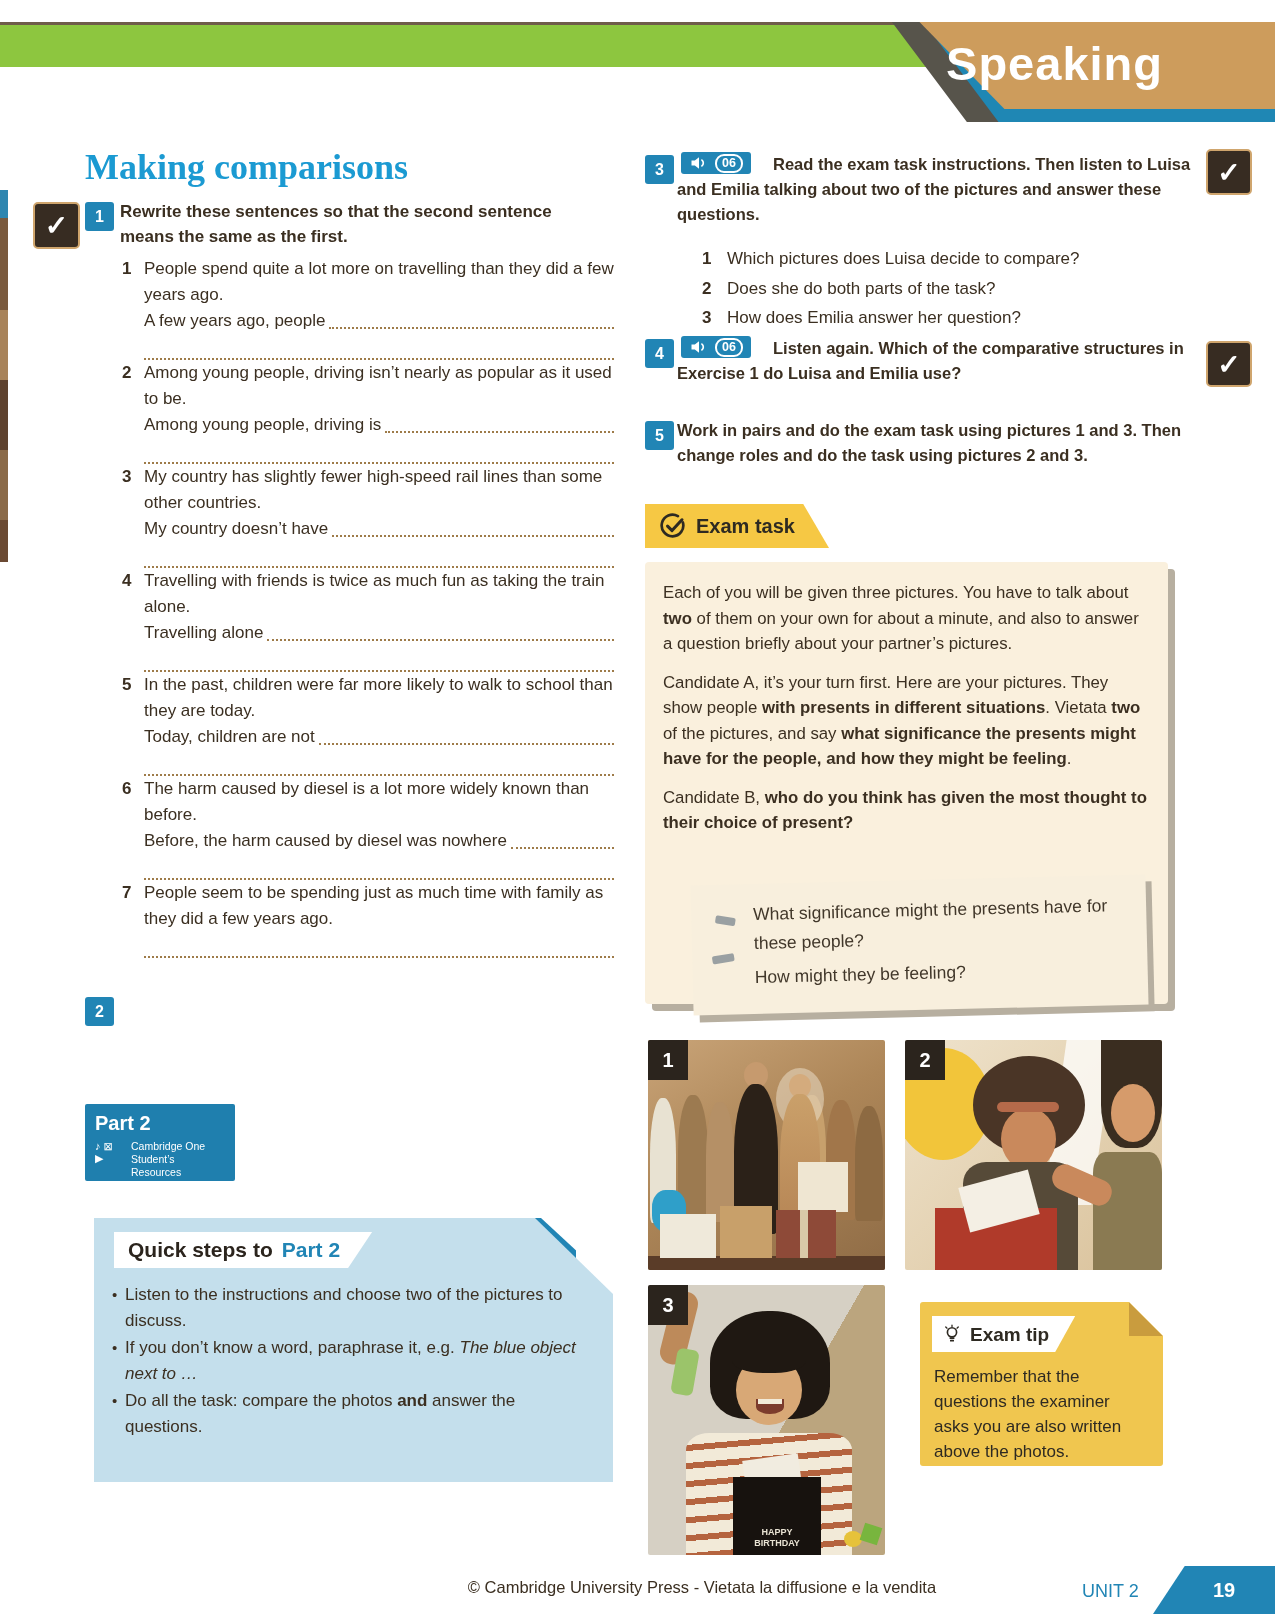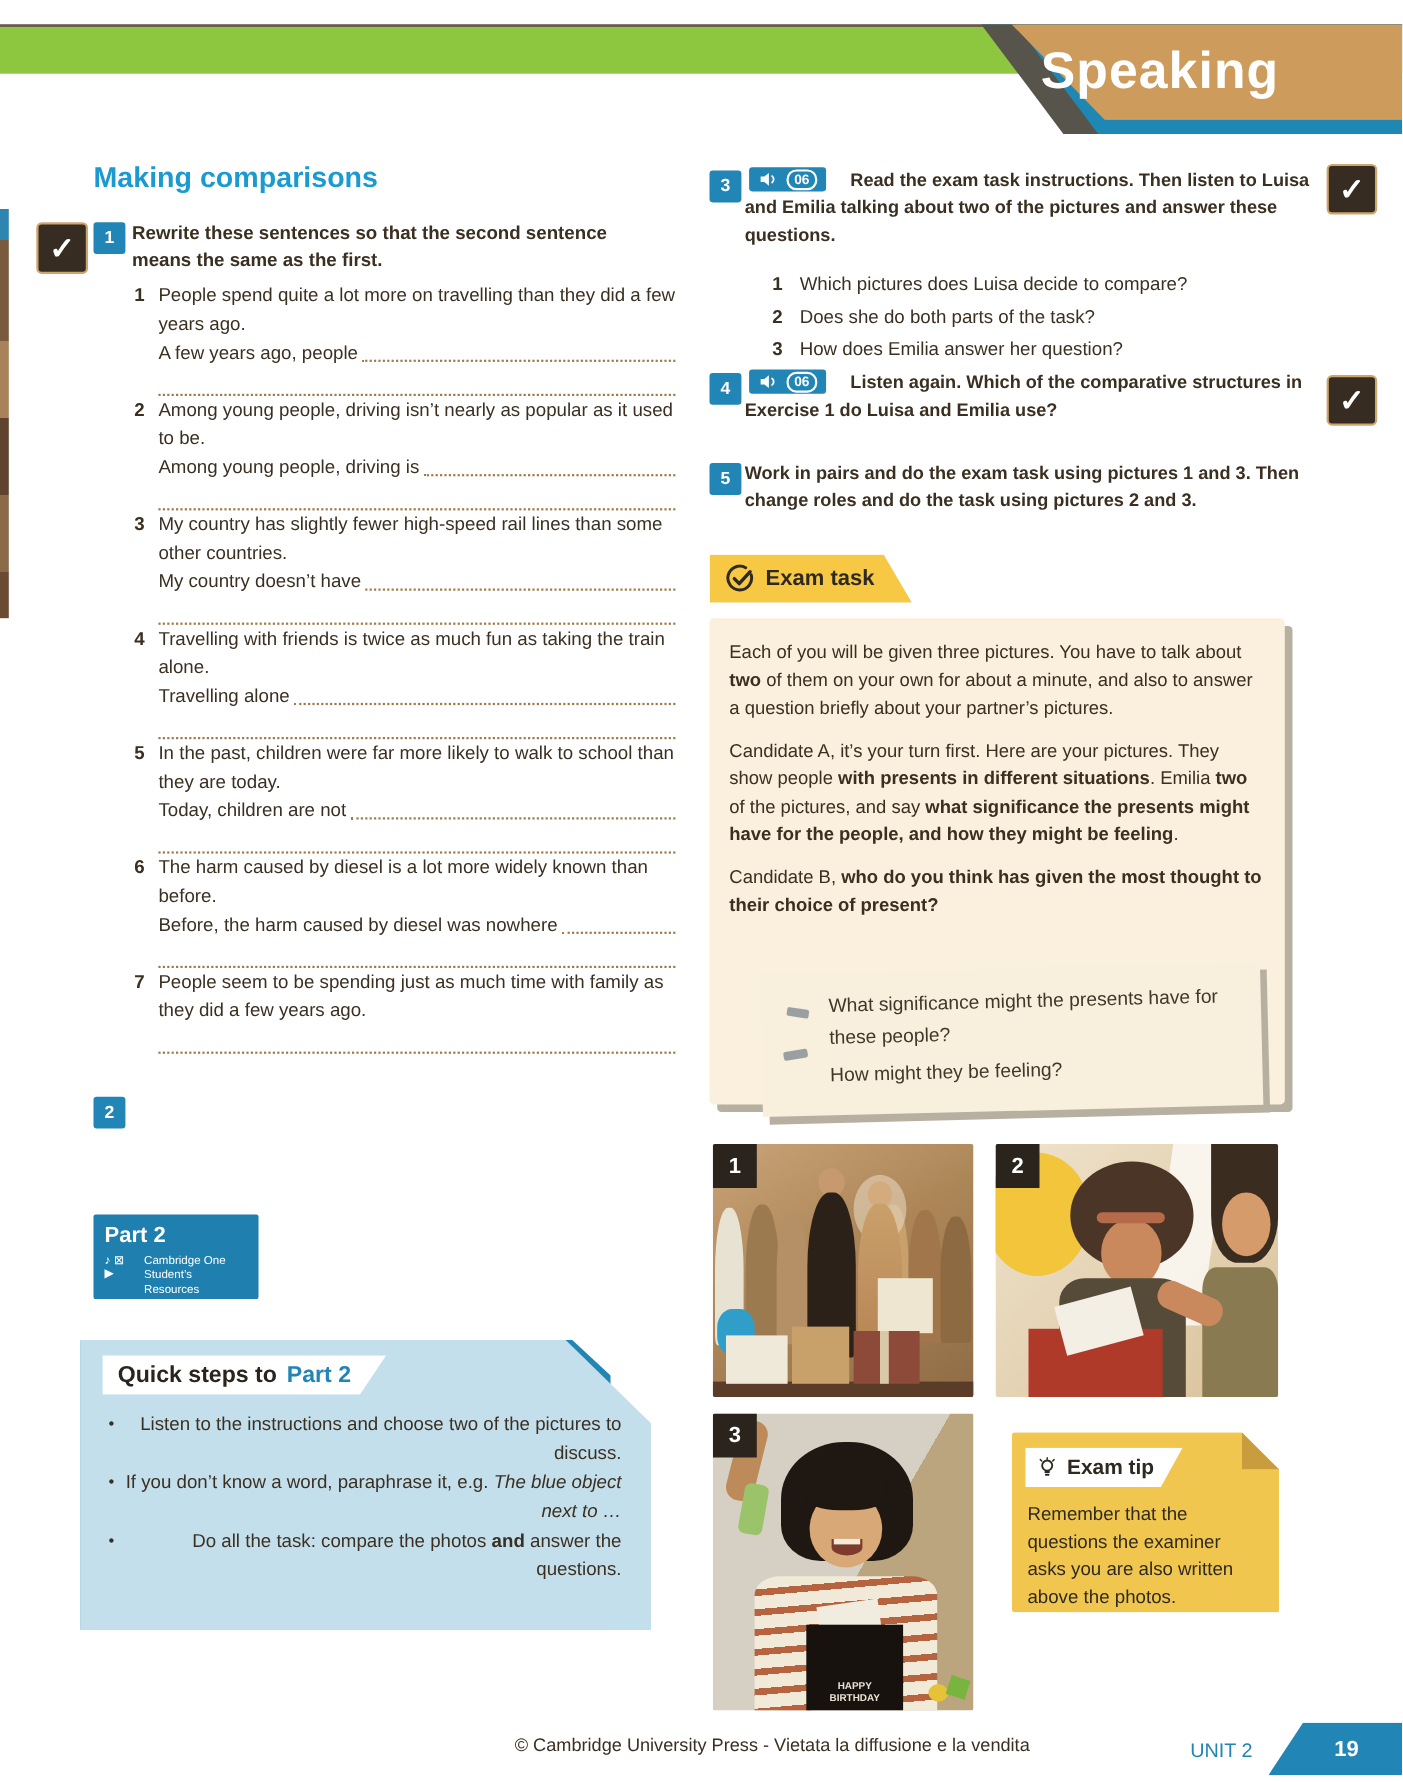--- a/index.html
+++ b/index.html
@@ -16,21 +16,21 @@
   .banner-shadow{position:absolute;inset:0;background:#57544b;
       clip-path:polygon(3% 0,11% 0,30% 100%,22% 100%);}
   .banner-tan{position:absolute;left:0;top:0;width:395px;height:87px;background:#cd9c5c;
       clip-path:polygon(10% 0,100% 0,100% 100%,31.5% 100%);}
   .banner-title{position:absolute;right:112px;top:36px;font-size:47px;font-weight:bold;color:#fff;letter-spacing:1px;}
 
   .edge-strip{position:absolute;left:0;top:190px;width:8px;height:372px;
       background:linear-gradient(#2e86b0 0 28px,#7a5a3e 28px 120px,#a8835a 120px 190px,
                  #5f432f 190px 260px,#8a6a48 260px 330px,#6b4a33 330px 100%);}
 
-  .section-title{position:absolute;left:85px;top:146px;margin:0;font-size:26px;font-weight:bold;color:#1b9ad2;}
+  .section-title{position:absolute;left:85px;top:146px;margin:0;font-size:36px;font-weight:bold;color:#1b9ad2;font-family:Liberation Serif, serif;}
 
   
   .numbadge{position:absolute;width:29px;height:29px;background:#2185b5;border-radius:3px;color:#fff;
       font-weight:bold;font-size:16px;display:flex;align-items:center;justify-content:center;}
   .checkbox{position:absolute;width:47px;height:47px;background:#372c22;border:2px solid #cfa56d;
       border-radius:5px;color:#fff;display:flex;align-items:center;justify-content:center;
       font-size:28px;font-weight:bold;box-sizing:border-box;}
   .ex-instr{position:absolute;font-size:17px;line-height:25px;font-weight:bold;}
   .ex-instr.rc{font-size:16.5px;line-height:25px;}
 
@@ -45,21 +45,21 @@
 
   
   .part2-box{position:absolute;left:85px;top:1104px;width:150px;height:77px;background:#1f7fae;color:#fff;
       border-radius:2px;padding:8px 10px;box-sizing:border-box;}
   .part2-title{font-weight:bold;font-size:20px;margin-bottom:5px;}
   .part2-row{display:flex;gap:6px;}
   .part2-icons{width:30px;flex:none;font-size:11px;line-height:12px;}
   .part2-text{flex:1;font-size:10.5px;line-height:13px;}
 
   
-  .qs-outer{position:absolute;left:73px;top:1218px;width:482px;height:264px;text-align:right;}
+  .qs-outer{position:absolute;left:94px;top:1218px;width:482px;height:264px;}
   .qs-blue{position:absolute;inset:0;background:#2185b5;
       clip-path:polygon(0 0,447px 0,527px 74px,527px 264px,0 264px);}
   .qs-bg{position:absolute;left:0;top:0;width:519px;height:264px;background:#c4dfec;
       clip-path:polygon(0 0,441px 0,519px 76px,519px 264px,0 264px);}
   .qs-banner{position:absolute;left:20px;top:14px;height:36px;background:#fff;display:flex;align-items:center;
       gap:9px;padding:0 32px 0 14px;clip-path:polygon(0 0,100% 0,calc(100% - 24px) 100%,0 100%);font-size:21px;}
   .qs-banner .t1{font-weight:bold;color:#2b241d;}
   .qs-banner .t2{color:#2185b5;font-weight:bold;}
   .qs-list{position:absolute;left:18px;top:64px;width:474px;font-size:17px;line-height:26px;}
   .qs-row{display:flex;margin-bottom:1px;}
@@ -291,21 +291,21 @@
 
   <div class="et-banner">
     <svg width="27" height="27" viewBox="0 0 30 30">
       <path d="M26.5 10.5a12 12 0 11-5.5-7" stroke="#2e2a22" stroke-width="3" fill="none" stroke-linecap="round"></path>
       <path d="M9.5 14.5l5 5 11-12" stroke="#2e2a22" stroke-width="3.4" fill="none" stroke-linecap="round" stroke-linejoin="round"></path>
     </svg>
     <span>Exam task</span>
   </div>
   <div class="et-box">
     <p><span>Each of you will be given three pictures. You have to talk about </span><span class="b">two</span><span> of them on your own for about a minute, and also to answer a question briefly about your partner’s pictures.</span></p>
-    <p><span>Candidate A, it’s your turn first. Here are your pictures. They show people </span><span class="b">with presents in different situations</span><span>. Emilia </span><span class="b">two</span><span> of the pictures, and say </span><span class="b">what significance the presents might have for the people, and how they might be feeling</span><span>.</span></p>
+    <p><span>Candidate A, it’s your turn first. Here are your pictures. They show people </span><span class="b">with presents in different situations</span><span>. Vietata </span><span class="b">two</span><span> of the pictures, and say </span><span class="b">what significance the presents might have for the people, and how they might be feeling</span><span>.</span></p>
     <p><span>Candidate B, </span><span class="b">who do you think has given the most thought to their choice of present?</span></p>
   </div>
 
   <div class="note-card">
     <div class="note-clip" style="left:24px;top:32px;width:20px;height:8px;transform:rotate(10deg);"></div>
     <div class="note-clip" style="left:20px;top:70px;width:22px;height:8px;transform:rotate(-8deg);"></div>
     <p>What significance might the presents have for these people?</p>
     <p>How might they be feeling?</p>
   </div>
 

